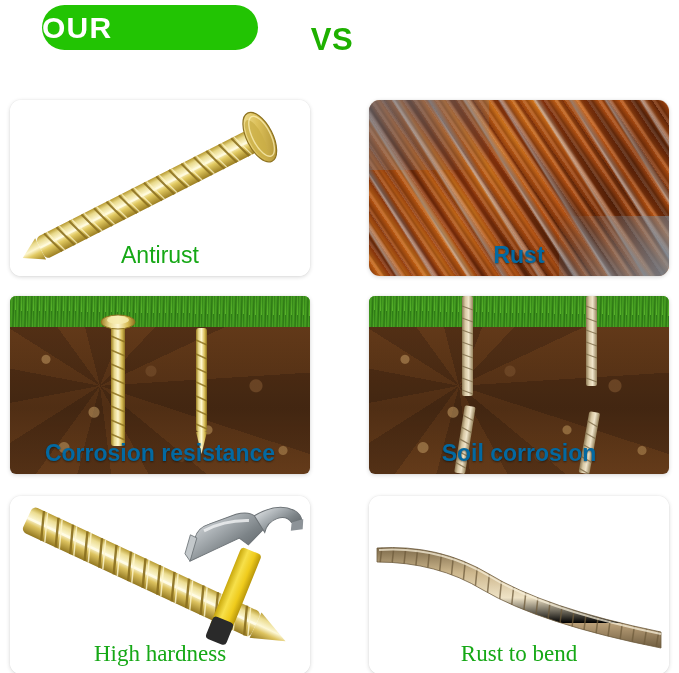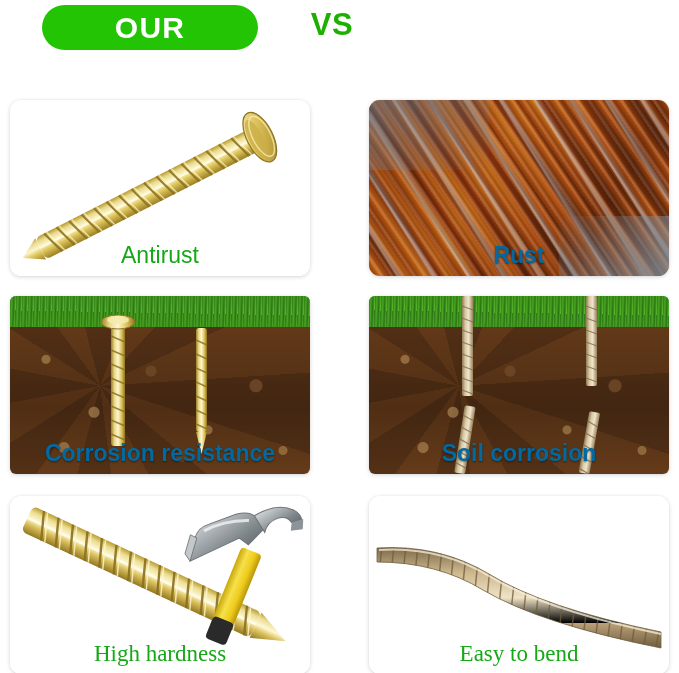--- a/index.html
+++ b/index.html
@@ -20,34 +20,34 @@
     position: absolute;
     left: 0; top: 0;
     width: 679px; height: 62px;
   }
   .pill {
     position: absolute;
     border-radius: 999px;
     background: #22c403;
     display: flex;
     align-items: center;
-    justify-content: center;
+    justify-content: flex-start;
   }
   .pill span {
     color: #ffffff;
     font-weight: bold;
     font-size: 30px;
     letter-spacing: 1.2px;
     line-height: 1;
   }
   #pill-our  { left: 42px;  top: 5px; width: 216px; height: 45px; }
   #pill-others { left: 405px; top: 5px; width: 222px; height: 45px; }
   #vs-label {
     position: absolute;
-    left: 300px; top: 3px;
+    left: 300px; top: 18px;
     width: 64px; height: 44px;
     display: flex; align-items: center; justify-content: center;
     color: #1eb000;
     font-weight: bold;
     font-size: 31px;
     letter-spacing: 0.5px;
   }
 
   
   #grid {
@@ -497,16 +497,16 @@
             <path d="M242 118 L238 148"></path>
             <path d="M254 122 L250 152"></path>
           <path d="M266 126 L262 154"></path>
             <path d="M278 130 L274 156"></path>
             <path d="M290 134 L286 158"></path>
         </g>
 
         <path d="M10 54 Q70 50 120 80 Q176 114 292 138" fill="none" stroke="#f7efd9" stroke-width="2" opacity="0.75"></path>
       </svg>
     </div>
-    <div class="caption green">Easy to bend</div>
+    <div class="caption green">Rust to bend</div>
   </div>
 
 </div>
 
 </body></html>

